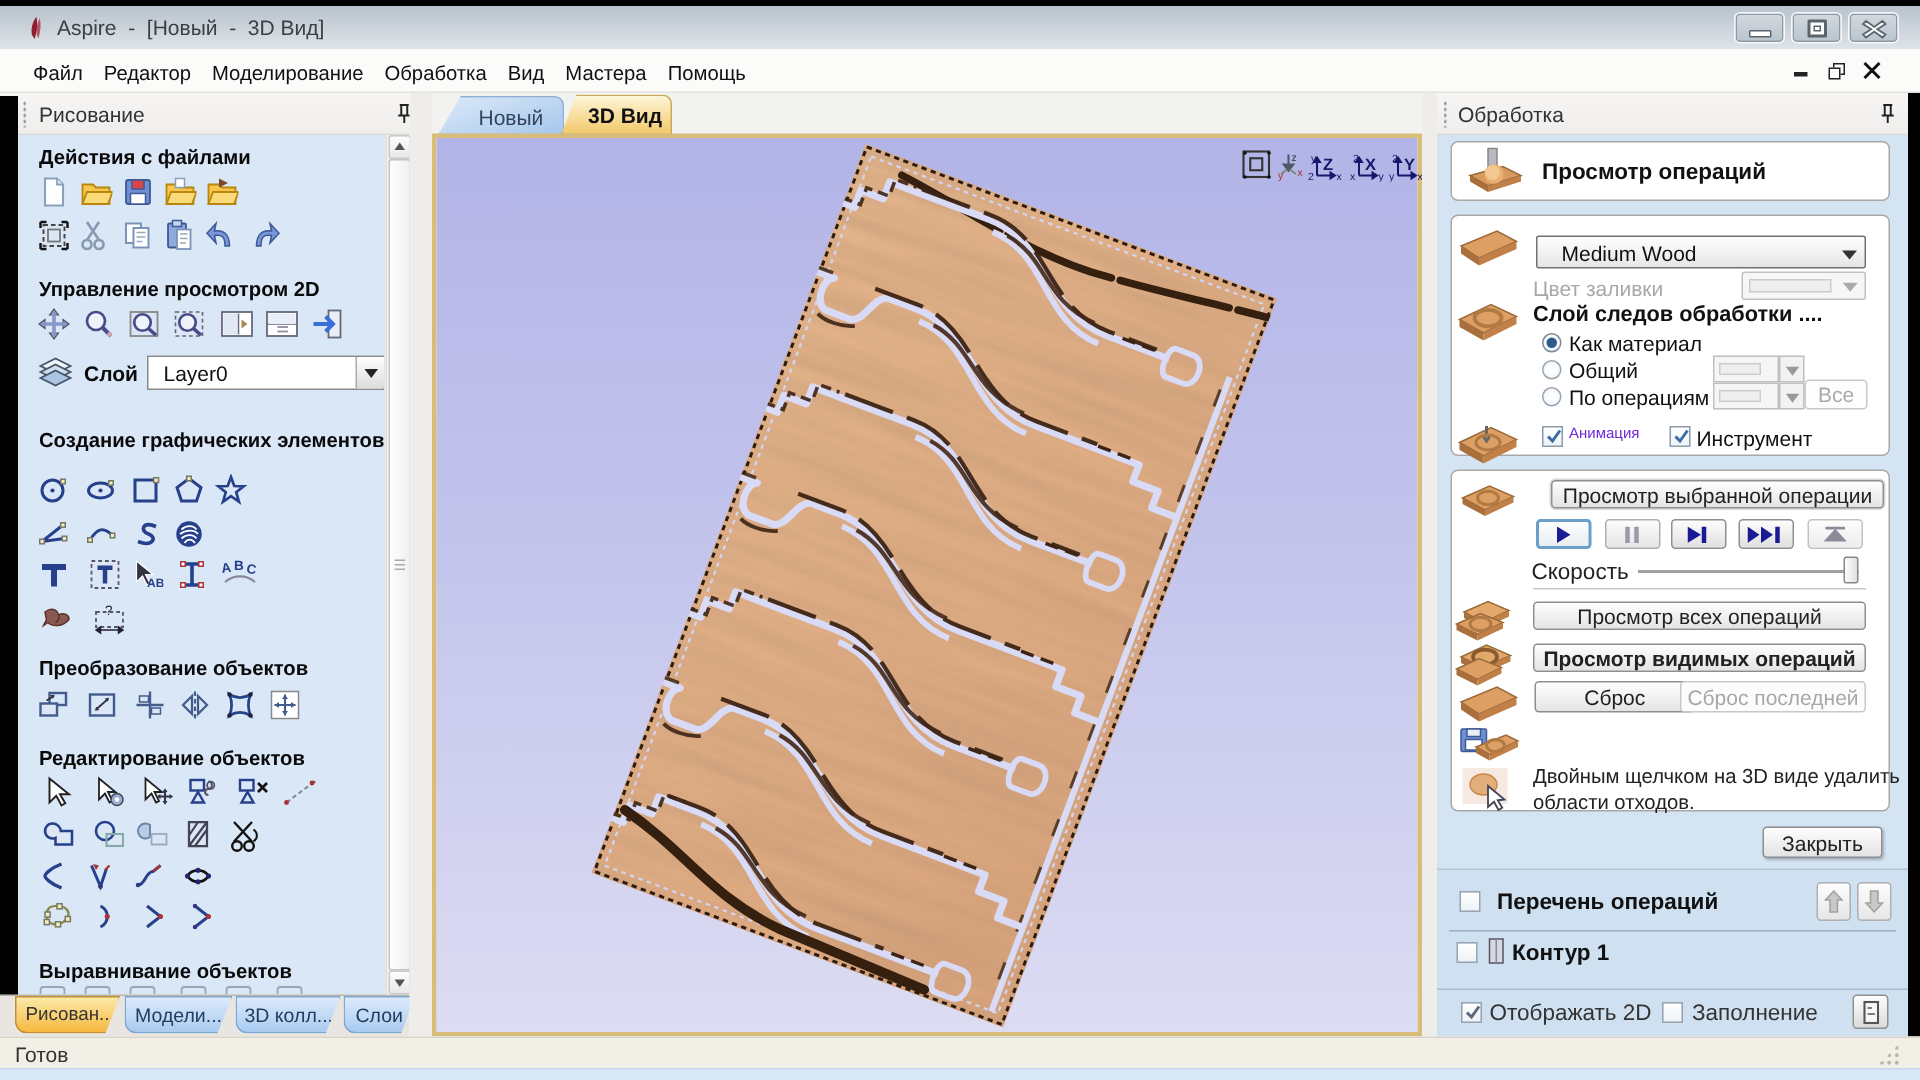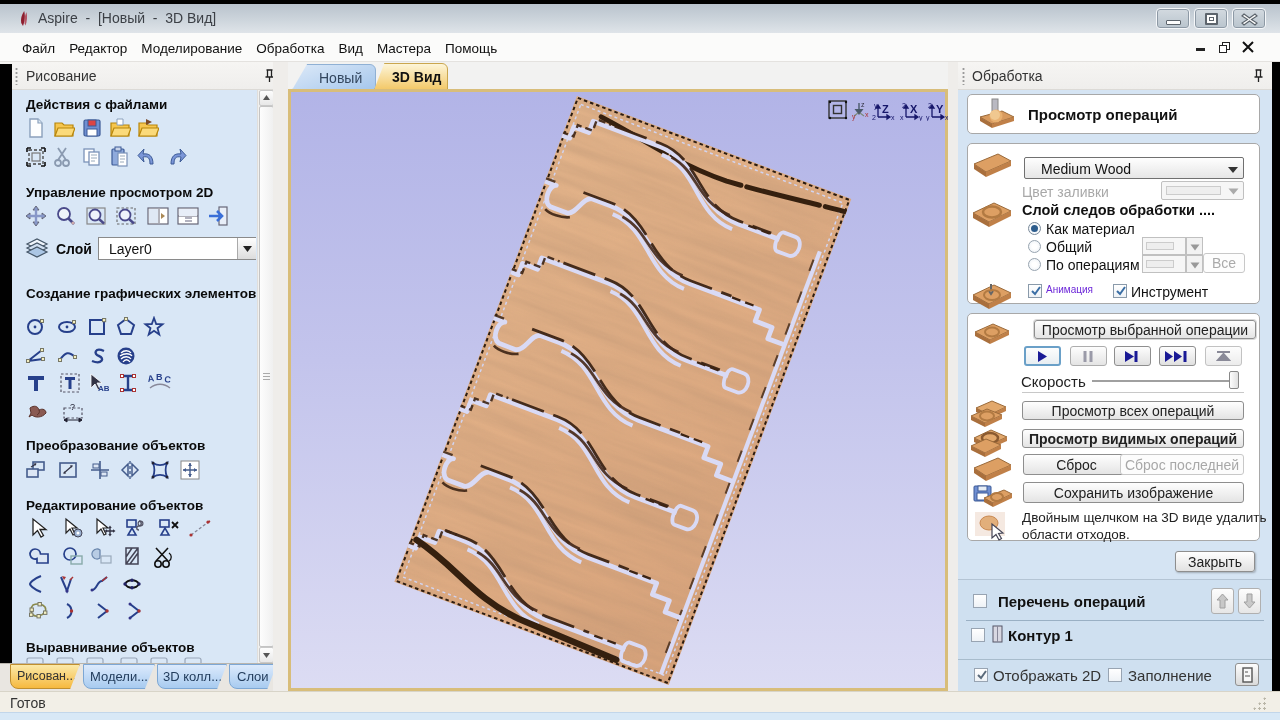--- a/index.html
+++ b/index.html
@@ -731,23 +731,20 @@
   </div>
   <svg class="abs" style="left:12px;top:390px" width="44" height="36" viewBox="0 0 44 36">
     <rect x="4" y="6" width="17" height="15" rx="1" fill="#6f8fd2" stroke="#3c5a96"></rect>
     <rect x="8" y="6" width="9" height="5" fill="#e8eef6" stroke="#3c5a96"></rect>
     <rect x="7" y="13" width="11" height="7" fill="#fff" stroke="#3c5a96"></rect>
     <path d="M14 18 L34 10 L42 14 L23 23 Z" fill="#dd9f63" stroke="#9a6a3a"></path>
     <path d="M14 18 L23 23 L23 27 L14 22 Z" fill="#a96f3c"></path>
     <path d="M23 23 L42 14 L42 18 L23 27 Z" fill="#c08048"></path>
     <ellipse cx="27" cy="17" rx="6" ry="4" fill="none" stroke="#b27a42" stroke-width="2"></ellipse>
   </svg>
-  <div class="abs btn" style="left:65px;top:392px;width:221px;height:21px;background:linear-gradient(#fefefe,#e4e4e4);border:1px solid #8e8e8e;border-radius:3px;">
-    <span style="font-size:14px;color:#222;">Сохранить изображение</span>
-  </div>
   <svg class="abs" style="left:14px;top:418px" width="40" height="36" viewBox="0 0 40 36">
     <rect x="3" y="4" width="30" height="24" fill="#f2e4da" opacity="0.8"></rect>
     <ellipse cx="17" cy="15" rx="9" ry="7" fill="#e0a870" opacity="0.9"></ellipse>
     <ellipse cx="17" cy="15" rx="9" ry="7" fill="none" stroke="#c88850"></ellipse>
     <path d="M20 16 L20 30 L24 26.5 L27 32 L29.5 30.5 L26.5 25.5 L31 25 Z" fill="#fff" stroke="#445" stroke-width="1.2"></path>
   </svg>
   <span class="abs" style="left:64px;top:420px;font-size:13.5px;color:#222;">Двойным щелчком на 3D виде удалить</span>
   <span class="abs" style="left:64px;top:437px;font-size:13.5px;color:#222;">области отходов.</span>
 
   <div class="abs btn" style="left:217px;top:461px;width:80px;height:21px;background:linear-gradient(#fefefe,#e2e2e2);border:1px solid #8e8e8e;border-radius:3px;box-shadow:1px 1px 2px rgba(0,0,0,0.25);">

